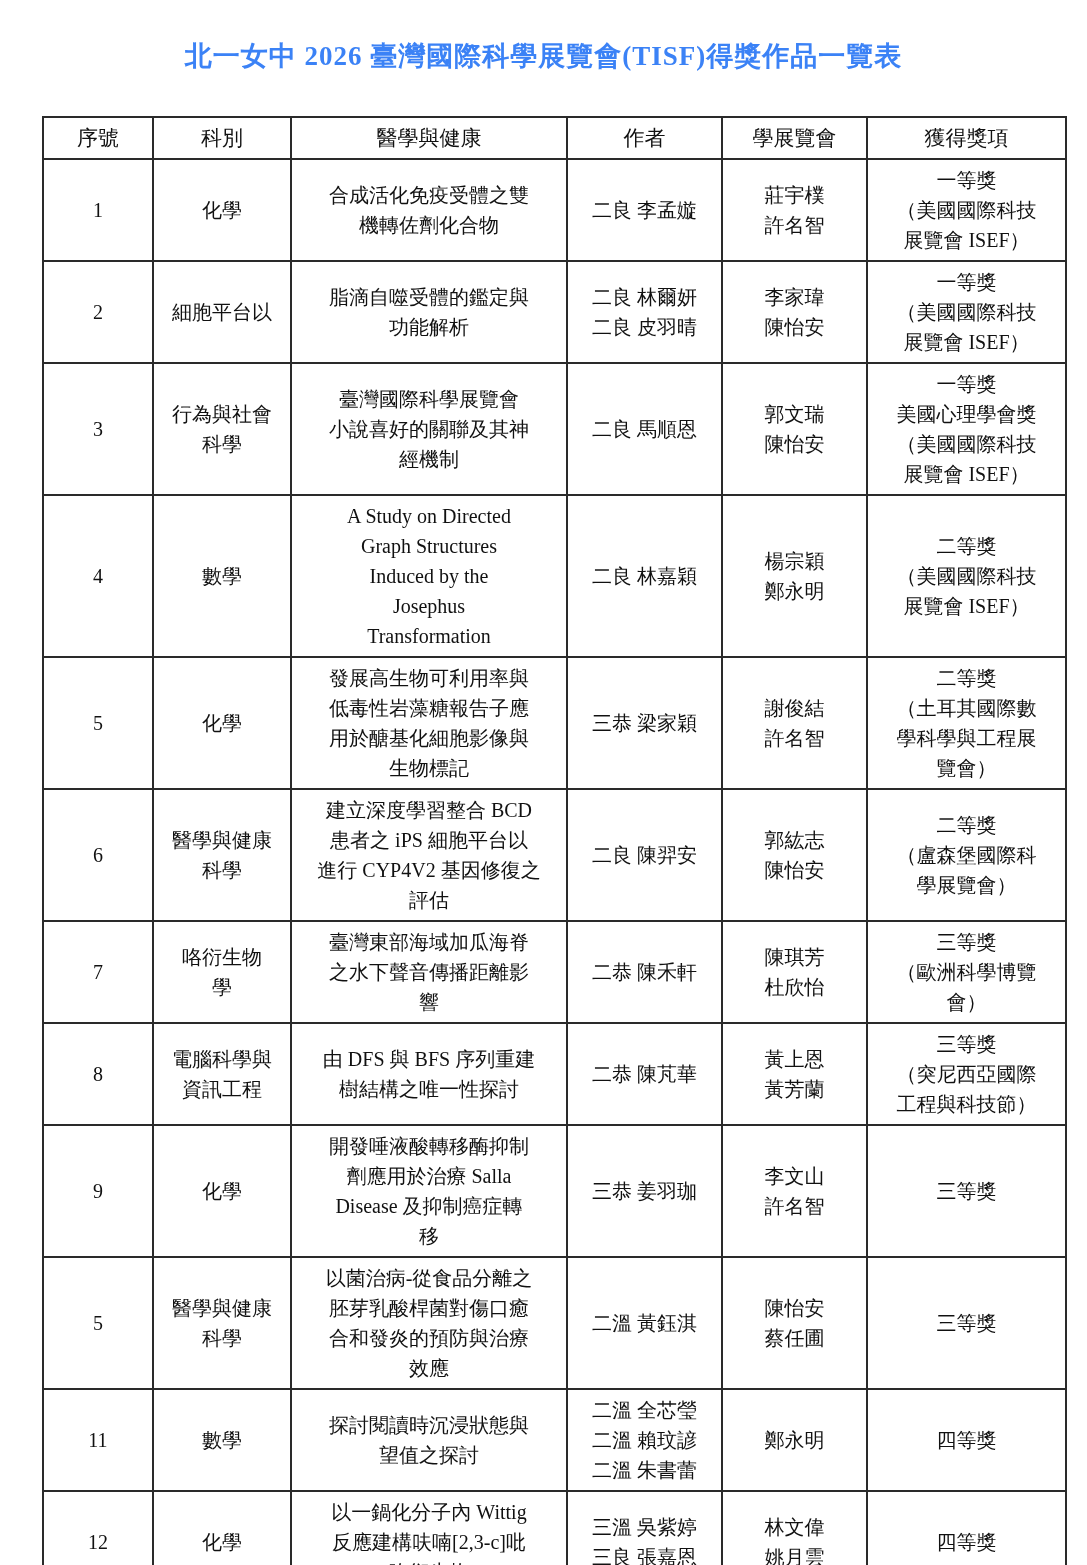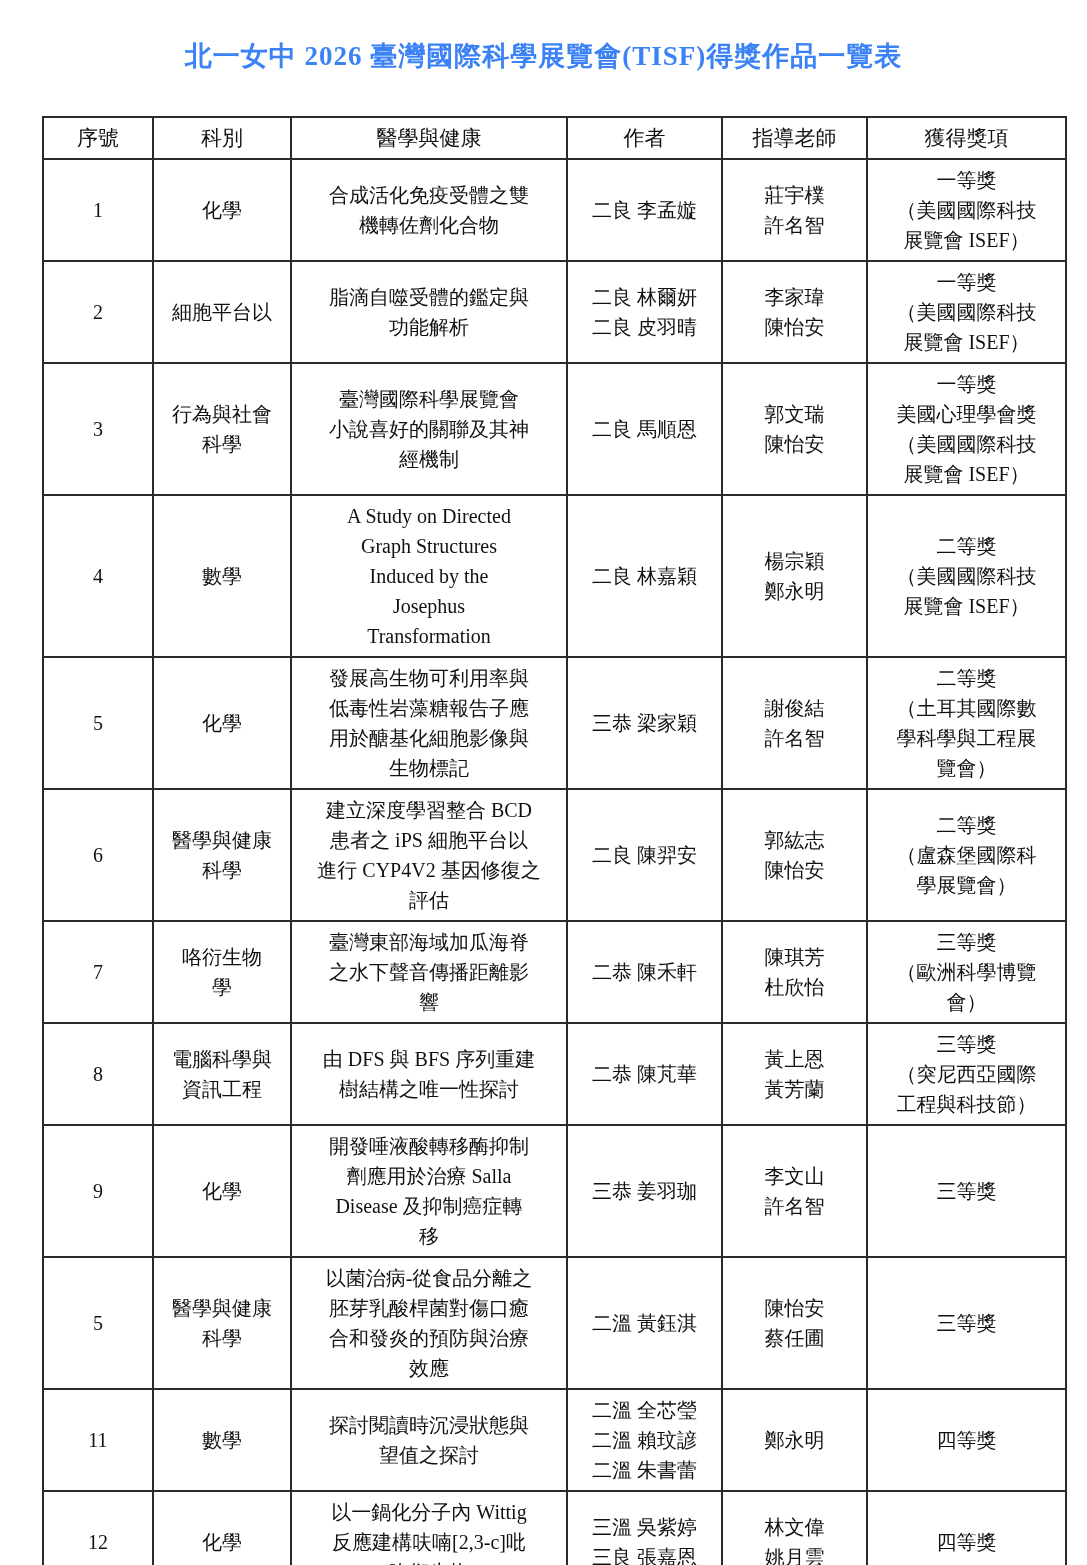--- a/index.html
+++ b/index.html
@@ -73,21 +73,21 @@
       <col class="c-authors">
       <col class="c-advisors">
       <col class="c-award">
     </colgroup>
     <thead>
       <tr>
         <th>序號</th>
         <th>科別</th>
         <th>醫學與健康</th>
         <th>作者</th>
-        <th>指導老師</th>
+        <th>學展覽會</th>
         <th>獲得獎項</th>
       </tr>
     </thead>
     <tbody id="table-body">
   <tr>
     <td>1</td>
     <td>化學</td>
     <td>合成活化免疫受體之雙
 機轉佐劑化合物</td>
     <td>二良 李孟嫙</td>

